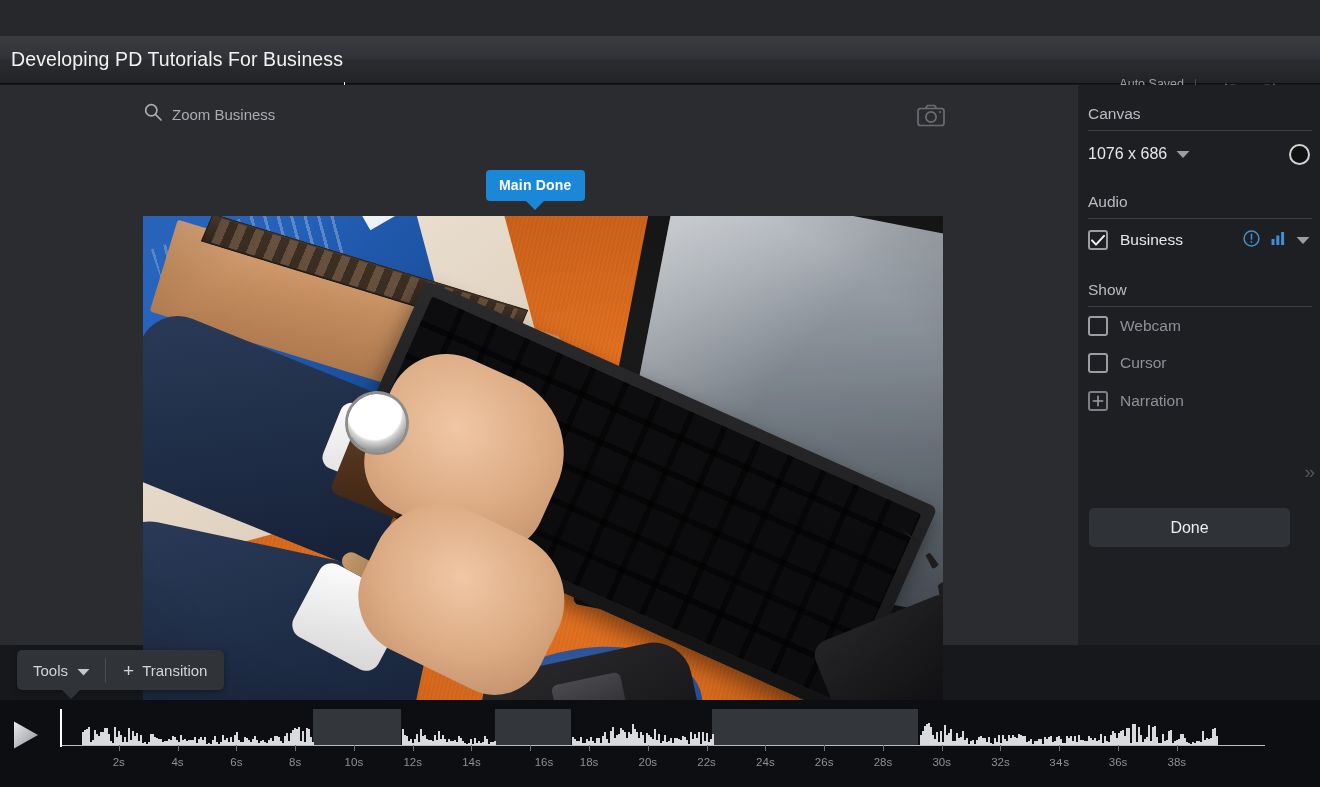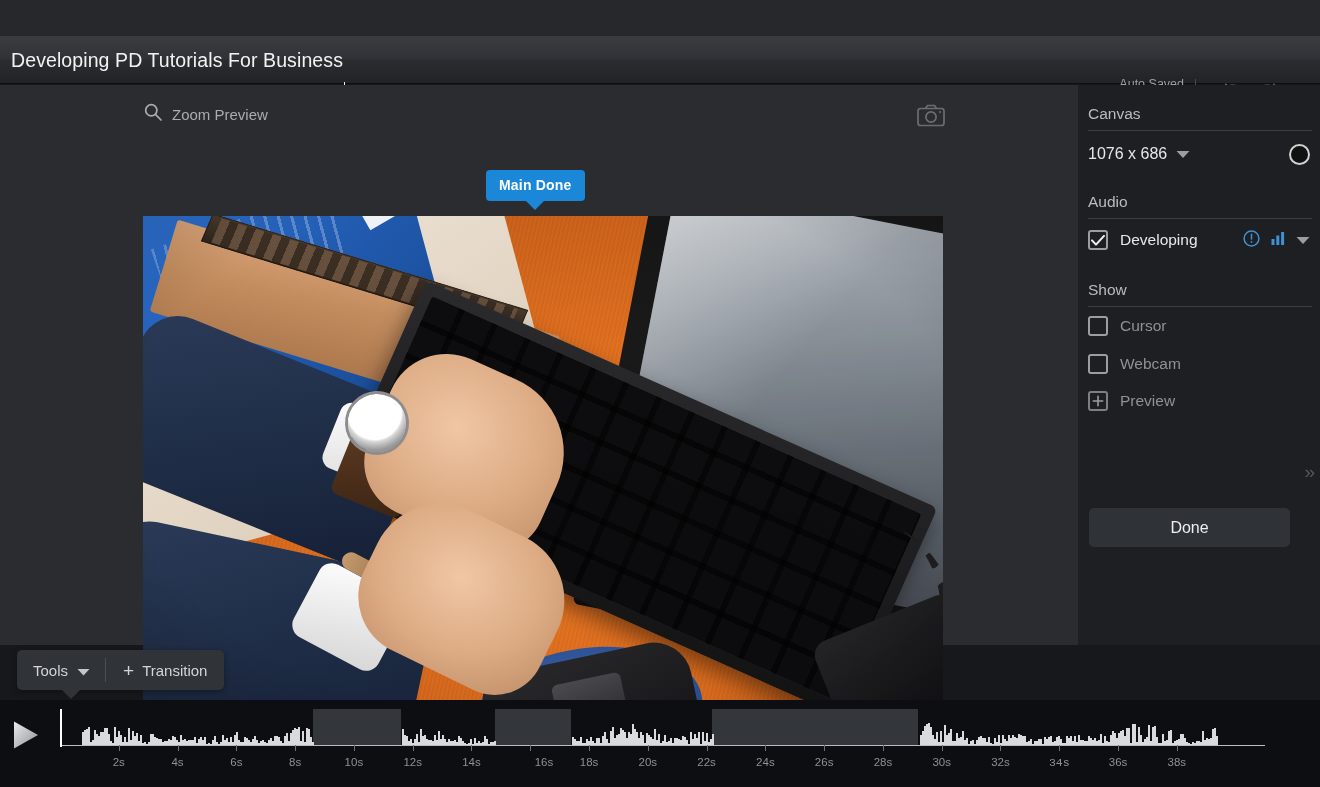--- a/index.html
+++ b/index.html
@@ -38,21 +38,21 @@
   .tb-icon { cursor: pointer; display: flex; align-items: center; justify-content: center; }
   .tb-icon svg { display: block; }
   .tb-lang { color: #b6b6b6; font-size: 15.5px; cursor: pointer; letter-spacing: .4px; }
   .tb-help { color: #b6b6b6; font-size: 18px; cursor: pointer; line-height: 1; font-weight: 400; }
 
   
   .titlebar {
     position: absolute; left: 0; top: 36px; width: 1320px; height: 48px;
     background: linear-gradient(to bottom, #3a3c40 0%, #303237 48%, #2a2c30 52%, #212326 100%);
     border-bottom: 1px solid #0d0e10;
-    display: flex; align-items: flex-end;
+    display: flex; align-items: center;
   }
   .title-input {
     background: transparent; border: none; outline: none;
     color: #f2f2f2; font-size: 19.5px;
     font-family: "Liberation Sans", sans-serif;
     padding-left: 11px; width: 1000px; height: 46px;
     letter-spacing: .1px;
   }
   .caret {
     position: absolute; left: 344px; top: 46px;
@@ -401,21 +401,21 @@
   </div>
 
   <div class="stage">
     <div class="zoom-preview">
       <span>
         <svg width="18" height="18" viewBox="0 0 18 18">
           <circle cx="7.3" cy="7.3" r="5.6" fill="none" stroke="#a9acb0" stroke-width="1.7"></circle>
           <line x1="11.4" y1="11.4" x2="17" y2="17" stroke="#a9acb0" stroke-width="1.7" stroke-linecap="round"></line>
         </svg>
       </span>
-      <span class="zp-label">Zoom Preview</span>
+      <span class="zp-label">Zoom Business</span>
     </div>
 
     <span class="cam-icon">
       <svg width="28" height="23" viewBox="0 0 28 23">
         <rect x="1" y="4.5" width="26" height="17" rx="2.6" fill="none" stroke="#9fa2a7" stroke-width="1.7"></rect>
         <path d="M8.5 4.5l2-3h7l2 3" fill="none" stroke="#9fa2a7" stroke-width="1.7"></path>
         <circle cx="14" cy="13" r="5.1" fill="none" stroke="#9fa2a7" stroke-width="1.7"></circle>
         <circle cx="23" cy="8" r="1.1" fill="#9fa2a7"></circle>
       </svg>
     </span>
@@ -490,21 +490,21 @@
     <div class="sec" style="padding-top:16px">
       <div class="sec-title">Audio</div>
       <div class="sec-rule"></div>
 
       <div class="panel-row" style="height:42px">
         <span class="cb">
           <svg width="14" height="11" viewBox="0 0 14 11">
               <path d="M1 5.4l4 4.2L13 0.9" fill="none" stroke="#eceef0" stroke-width="2.1" stroke-linecap="round" stroke-linejoin="round"></path>
             </svg>
         </span>
-        <span class="cb-label">Developing</span>
+        <span class="cb-label">Business</span>
         <span class="icon-blue">
           <span>
             <svg width="17" height="17" viewBox="0 0 17 17">
               <circle cx="8.5" cy="8.5" r="7.4" fill="none" stroke="#3d92d6" stroke-width="1.5"></circle>
               <rect x="7.75" y="3.6" width="1.5" height="6" fill="#3d92d6"></rect>
               <rect x="7.75" y="11.1" width="1.5" height="1.7" fill="#3d92d6"></rect>
             </svg>
           </span>
           <span>
             <svg width="14" height="14" viewBox="0 0 14 14">
@@ -520,35 +520,35 @@
           </span>
         </span>
       </div>
 
     </div>
 
     <div class="sec" style="padding-top:20px">
       <div class="sec-title">Show</div>
       <div class="sec-rule"></div>
 
+      <div class="panel-row" style="height:37px">
+        <span class="cb"></span>
+        <span class="cb-label dim">Webcam</span>
+      </div>
       <div class="panel-row" style="height:38px">
         <span class="cb"></span>
         <span class="cb-label dim">Cursor</span>
-      </div>
-      <div class="panel-row" style="height:37px">
-        <span class="cb"></span>
-        <span class="cb-label dim">Webcam</span>
       </div>
       <div class="panel-row" style="height:37px">
         <span class="cb plus">
           <svg width="12" height="12" viewBox="0 0 12 12">
               <path d="M6 1.3v9.4M1.3 6h9.4" stroke="#9a9da2" stroke-width="1.6" stroke-linecap="round"></path>
             </svg>
         </span>
-        <span class="cb-label dim">Preview</span>
+        <span class="cb-label dim">Narration</span>
       </div>
     </div>
 
     <div class="done-btn">Done</div>
     <div class="expander">»</div>
   </div>
 
   <div class="timeline">
     <span class="play-btn">
       <svg width="28" height="30" viewBox="0 0 28 30">

